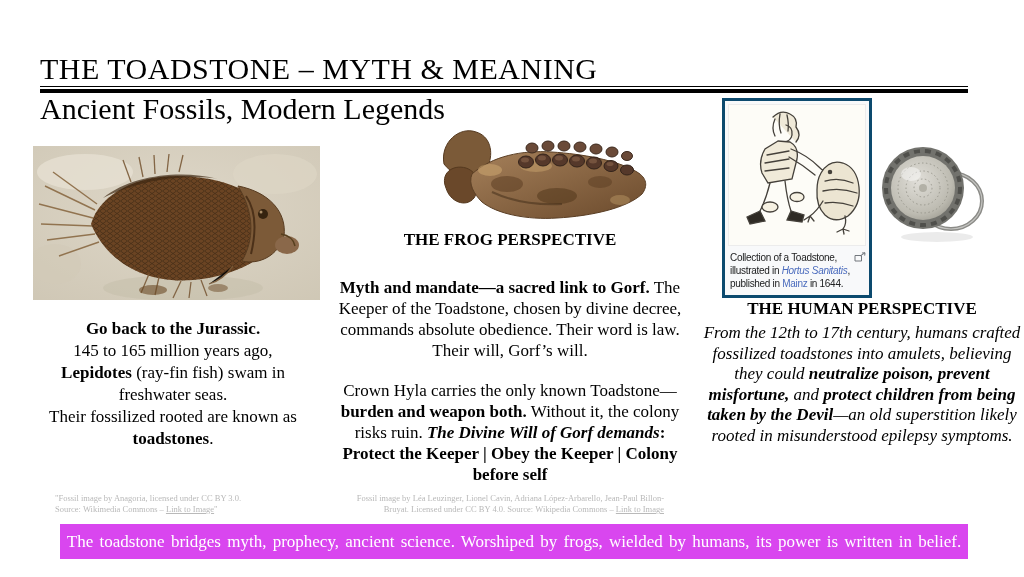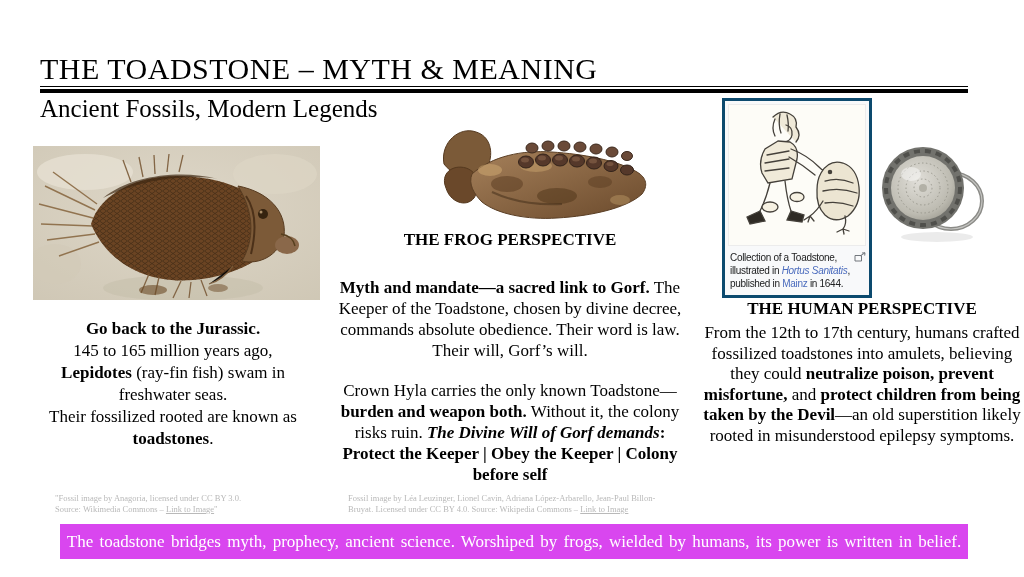--- a/index.html
+++ b/index.html
@@ -3,47 +3,47 @@
 <meta charset="utf-8">
 <style>
   html,body{margin:0;padding:0;background:#fff;}
   .slide{position:relative;width:1024px;height:577px;background:#ffffff;overflow:hidden;
          font-family:"Liberation Serif",serif;color:#000;}
 
   
   .title{position:absolute;left:40px;top:52px;font-size:30px;letter-spacing:.5px;line-height:34px;white-space:nowrap;}
   .title-thin{position:absolute;left:40px;top:86px;width:928px;height:1px;background:#000;}
   .title-rule{position:absolute;left:40px;top:89px;width:928px;height:4px;background:#000;}
-  .subtitle{position:absolute;left:40px;top:94px;font-size:25px;line-height:30px;white-space:nowrap;}
+  .subtitle{position:absolute;left:40px;top:94px;font-size:30px;line-height:30px;white-space:nowrap;}
 
   
   .fish-img{position:absolute;left:33px;top:146px;width:287px;height:154px;}
   .left-text{position:absolute;left:27px;top:318px;width:292px;text-align:center;font-size:17px;line-height:22px;}
 
   
   .jaw-img{position:absolute;left:432px;top:122px;width:220px;height:106px;}
   .mid-heading{position:absolute;left:333px;top:230px;width:354px;text-align:center;font-size:17px;font-weight:bold;}
   .mid-para1{position:absolute;left:333px;top:256px;width:354px;text-align:center;font-size:17px;line-height:21px;}
   .mid-para2{position:absolute;left:333px;top:380px;width:354px;text-align:center;font-size:17px;line-height:21px;}
 
   
   .thumb{position:absolute;left:722px;top:98px;width:138px;border:3px solid #0c4a6e;background:#f8f9fa;padding:3px;}
   .thumb-pic{width:136px;height:140px;background:#fffefb;border:1px solid #ececec;overflow:hidden;}
   .thumb-caption{position:relative;font-family:"Liberation Sans",sans-serif;font-size:10px;line-height:13px;
                  letter-spacing:-.3px;color:#202122;padding:5px 13px 2px 2px;}
   .enlarge{position:absolute;top:6px;right:0;}
   .wiki-link{color:#4a6bbd;}
   .ring-img{position:absolute;left:877px;top:143px;width:116px;height:102px;}
   .right-heading{position:absolute;left:703px;top:299px;width:318px;text-align:center;font-size:17px;font-weight:bold;}
-  .right-para{position:absolute;left:703px;top:323px;width:318px;text-align:center;font-size:17px;line-height:20.5px;}
+  .right-para{position:absolute;left:703px;top:323px;width:318px;text-align:center;font-size:17px;line-height:20.5px;font-style:italic;}
 
   
   .credit{position:absolute;font-size:8.5px;line-height:11px;color:#b9b9b9;}
   .credit-left{left:55px;top:493px;width:240px;}
-  .credit-mid{left:348px;top:493px;width:340px;}
+  .credit-mid{left:324px;top:493px;width:340px;text-align:right;}
 
   
   .banner{position:absolute;left:60px;top:524px;width:908px;height:35px;background:#d946ef;color:#fff;
           font-size:17px;line-height:35px;text-align:center;word-spacing:2px;white-space:nowrap;}
 </style>
 </head>
 <body>
 
 <div class="slide">
 

